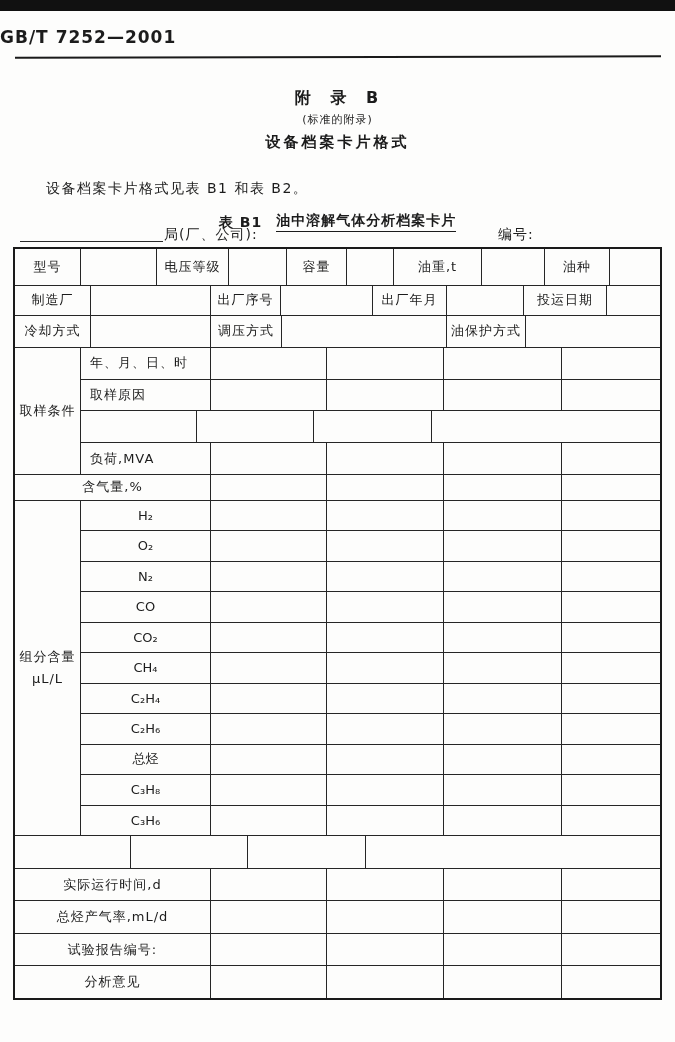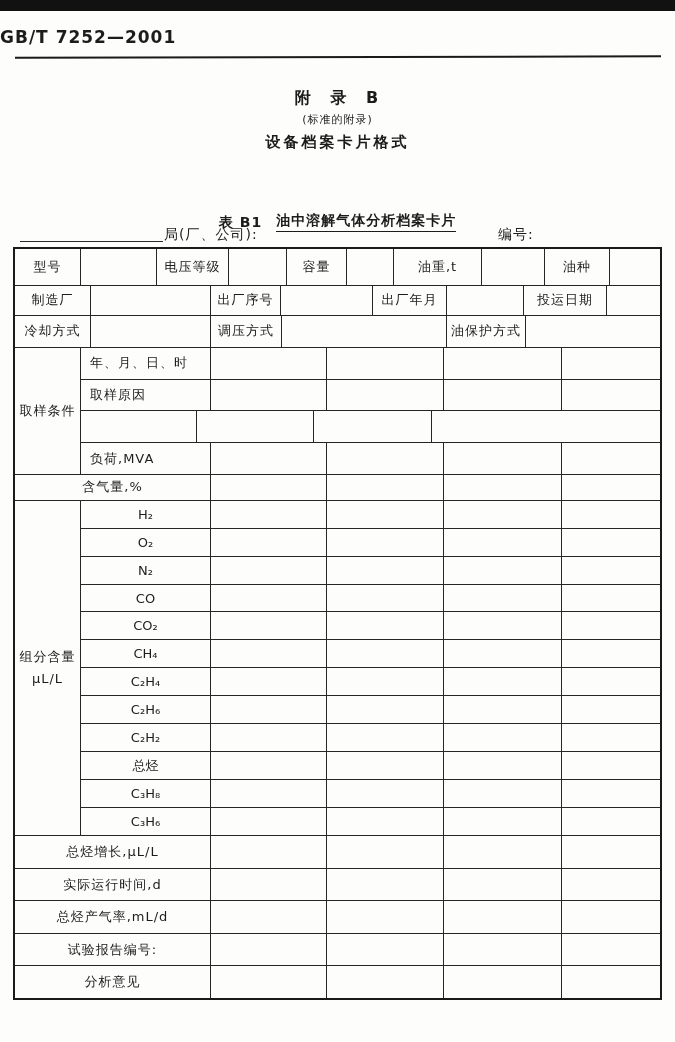--- a/index.html
+++ b/index.html
@@ -66,20 +66,21 @@
 
   <div class="scan-bar"></div>
 
   <div class="doc-code">GB/T 7252—2001</div>
   <div class="header-divider"></div>
 
   <div class="appendix-title">附 录 B</div>
   <div class="appendix-subtitle">(标准的附录)</div>
   <div class="appendix-heading">设备档案卡片格式</div>
 
+  <div class="intro-line">设备档案卡片格式见表 B1 和表 B2。</div>
 
   <div class="caption-line">
     <span>表 B1</span>
     <span class="caption-title">油中溶解气体分析档案卡片</span>
   </div>
 
   <div class="org-blank"></div>
   <div class="org-label">局(厂、公司):</div>
   <div class="no-label">编号:</div>
 
@@ -215,27 +216,20 @@
           <div class="cell grow"></div>
         </div>
         <div class="trow">
           <div class="cell" style="width:130px">C₂H₆</div>
           <div class="cell" style="width:116px"></div>
           <div class="cell" style="width:117px"></div>
           <div class="cell" style="width:118px"></div>
           <div class="cell grow"></div>
         </div>
         <div class="trow">
-          <div class="cell" style="width:130px">C₂H₂</div>
-          <div class="cell" style="width:116px"></div>
-          <div class="cell" style="width:117px"></div>
-          <div class="cell" style="width:118px"></div>
-          <div class="cell grow"></div>
-        </div>
-        <div class="trow">
           <div class="cell" style="width:130px">总烃</div>
           <div class="cell" style="width:116px"></div>
           <div class="cell" style="width:117px"></div>
           <div class="cell" style="width:118px"></div>
           <div class="cell grow"></div>
         </div>
         <div class="trow">
           <div class="cell" style="width:130px">C₃H₈</div>
           <div class="cell" style="width:116px"></div>
           <div class="cell" style="width:117px"></div>
@@ -246,21 +240,20 @@
           <div class="cell" style="width:130px">C₃H₆</div>
           <div class="cell" style="width:116px"></div>
           <div class="cell" style="width:117px"></div>
           <div class="cell" style="width:118px"></div>
           <div class="cell grow"></div>
         </div>
       </div>
     </div>
 
     <div class="trow" style="height:32px">
-      <div class="cell lab" style="width:196px">总烃增长,μL/L</div>
       <div class="cell" style="width:116px"></div>
       <div class="cell" style="width:117px"></div>
       <div class="cell" style="width:118px"></div>
       <div class="cell grow"></div>
     </div>
     <div class="trow" style="height:32px">
       <div class="cell lab" style="width:196px">实际运行时间,d</div>
       <div class="cell" style="width:116px"></div>
       <div class="cell" style="width:117px"></div>
       <div class="cell" style="width:118px"></div>

